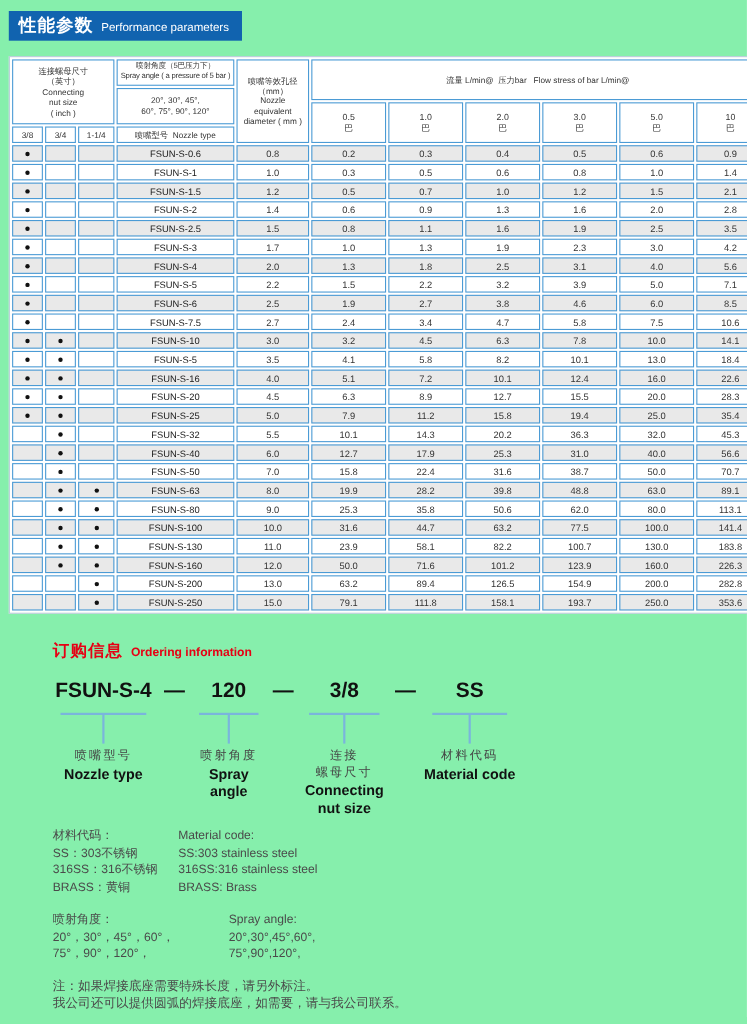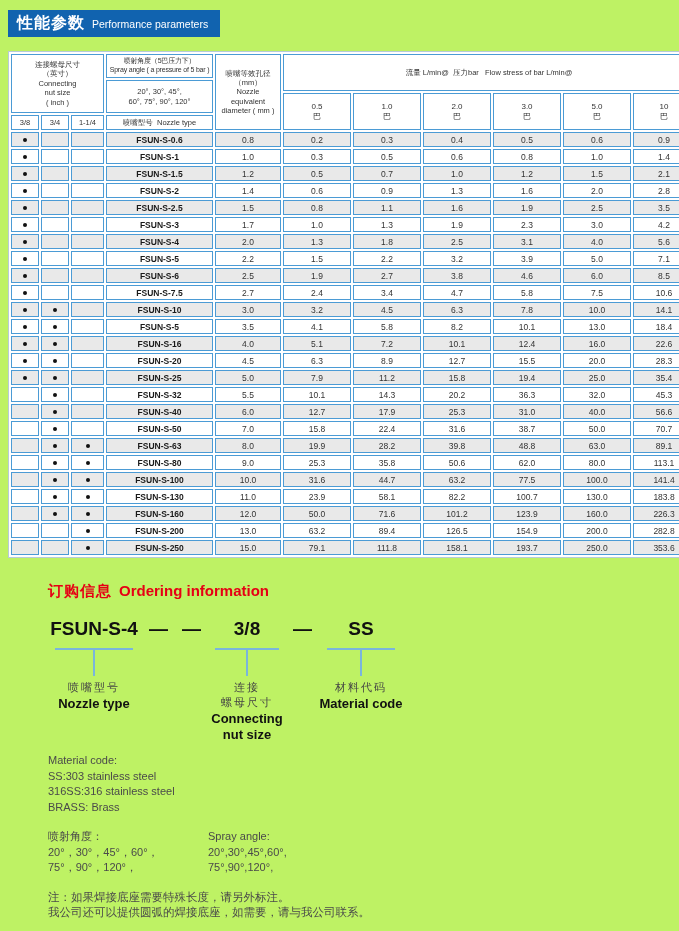--- a/index.html
+++ b/index.html
@@ -1,21 +1,21 @@
 <!DOCTYPE html>
 <html style="--title-bg: #1163af; --accent-red: #e60014; --table-border: #4b9bd5; --row-alt: #e9e9e9; --connector-blue: #7ab5dc;"><head>
 <meta charset="utf-8">
 <style>
   * { margin: 0; padding: 0; box-sizing: border-box; }
   html, body { background: #ffffff; }
   .page {
     position: relative;
     width: 679px;
     height: 931px;
-    background: #bef264;
+    background: #86efac;
     font-family: "Liberation Sans", "DejaVu Sans", sans-serif;
     overflow: hidden;
     color: #333;
   }
   
   .title-bar {
     display: inline-flex;
     align-items: baseline;
     gap: 7px;
     margin: 10px 0 0 8px;
@@ -52,33 +52,33 @@
   .perf thead tr.hr4 { height: 15px; }
   .th-nut .cn, .th-nut .en, .th-dia .cn, .th-dia .en { display: block; white-space: pre-line; }
   .th-angle .cn, .th-angle .en { display: block; white-space: nowrap; font-size: 7px; letter-spacing: -0.2px; }
   .th-angle-values { white-space: pre-line; font-size: 7.5px; }
   .th-flow { white-space: pre-wrap; font-size: 8px; }
   .th-press .pnum, .th-press .punit { display: block; font-size: 8px; line-height: 1.2; }
   .th-size { font-size: 8px; }
   .th-type { white-space: pre-wrap; font-size: 8px; font-weight: bold; color: #222; }
   .perf tbody td { font-size: 8.5px; height: 15px; color: #333; }
   .perf tbody tr.alt td { background: var(--row-alt, #e9e9e9); }
-  .perf td.type-cell { font-weight: bold; color: #1a1a1a; }
+  .perf td.type-cell { font-weight: normal; color: #1a1a1a; }
   .dot {
     display: inline-block;
     width: 4px; height: 4px;
     border-radius: 50%;
     background: #111;
     vertical-align: middle;
   }
 
   
   .ord-title { margin: 24px 0 12px 48px; display: flex; align-items: baseline; gap: 7px; }
   .ot-cn { color: var(--accent-red, #e60014); font-size: 15px; font-weight: bold; letter-spacing: 1px; }
-  .ot-en { color: var(--accent-red, #e60014); font-size: 15px; font-weight: bold; }
+  .ot-en { color: var(--accent-red, #e60014); font-size: 11px; font-weight: bold; }
 
   .order-diagram { display: flex; align-items: flex-start; margin: 16px 0 0 46px; }
   .order-col { display: flex; flex-direction: column; align-items: center; }
   .order-col.c0 { width: 96px; }
   .order-col.c1 { width: 66px; }
   .order-col.c2 { width: 78px; }
   .order-col.c3 { width: 84px; }
   .order-code { font-size: 19px; font-weight: bold; color: #111; line-height: 24px; white-space: nowrap; }
   .order-dash { font-size: 19px; font-weight: bold; color: #111; line-height: 24px; padding: 0 7px; }
   .conn { width: 100%; margin-top: 7px; }
@@ -518,20 +518,29 @@
     <div class="order-col c0">
       <div class="order-code">FSUN-S-4</div>
       <div class="conn">
           <div class="conn-h"></div>
           <div class="conn-v"></div>
         </div>
       <div class="order-label-cn">喷嘴型号</div>
       <div class="order-label-en">Nozzle type</div>
     </div>
     <div class="order-dash">—</div>
+    <div class="order-col c1">
+      <div class="order-code">120</div>
+      <div class="conn">
+          <div class="conn-h"></div>
+          <div class="conn-v"></div>
+        </div>
+      <div class="order-label-cn">喷射角度</div>
+      <div class="order-label-en">Spray angle</div>
+    </div>
     <div class="order-dash">—</div>
     <div class="order-col c2">
       <div class="order-code">3/8</div>
       <div class="conn">
           <div class="conn-h"></div>
           <div class="conn-v"></div>
         </div>
       <div class="order-label-cn">连接
 螺母尺寸</div>
       <div class="order-label-en">Connecting
@@ -543,20 +552,24 @@
       <div class="conn">
           <div class="conn-h"></div>
           <div class="conn-v"></div>
         </div>
       <div class="order-label-cn">材料代码</div>
       <div class="order-label-en">Material code</div>
     </div>
   </div>
 
   <div class="two-col materials">
+    <div class="col col-cn">材料代码：
+SS：303不锈钢
+316SS：316不锈钢
+BRASS：黄铜</div>
     <div class="col col-en">Material code:
 SS:303 stainless steel
 316SS:316 stainless steel
 BRASS: Brass</div>
   </div>
 
   <div class="two-col angles">
     <div class="col col-cn">喷射角度：
 20°，30°，45°，60°，
 75°，90°，120°，</div>

